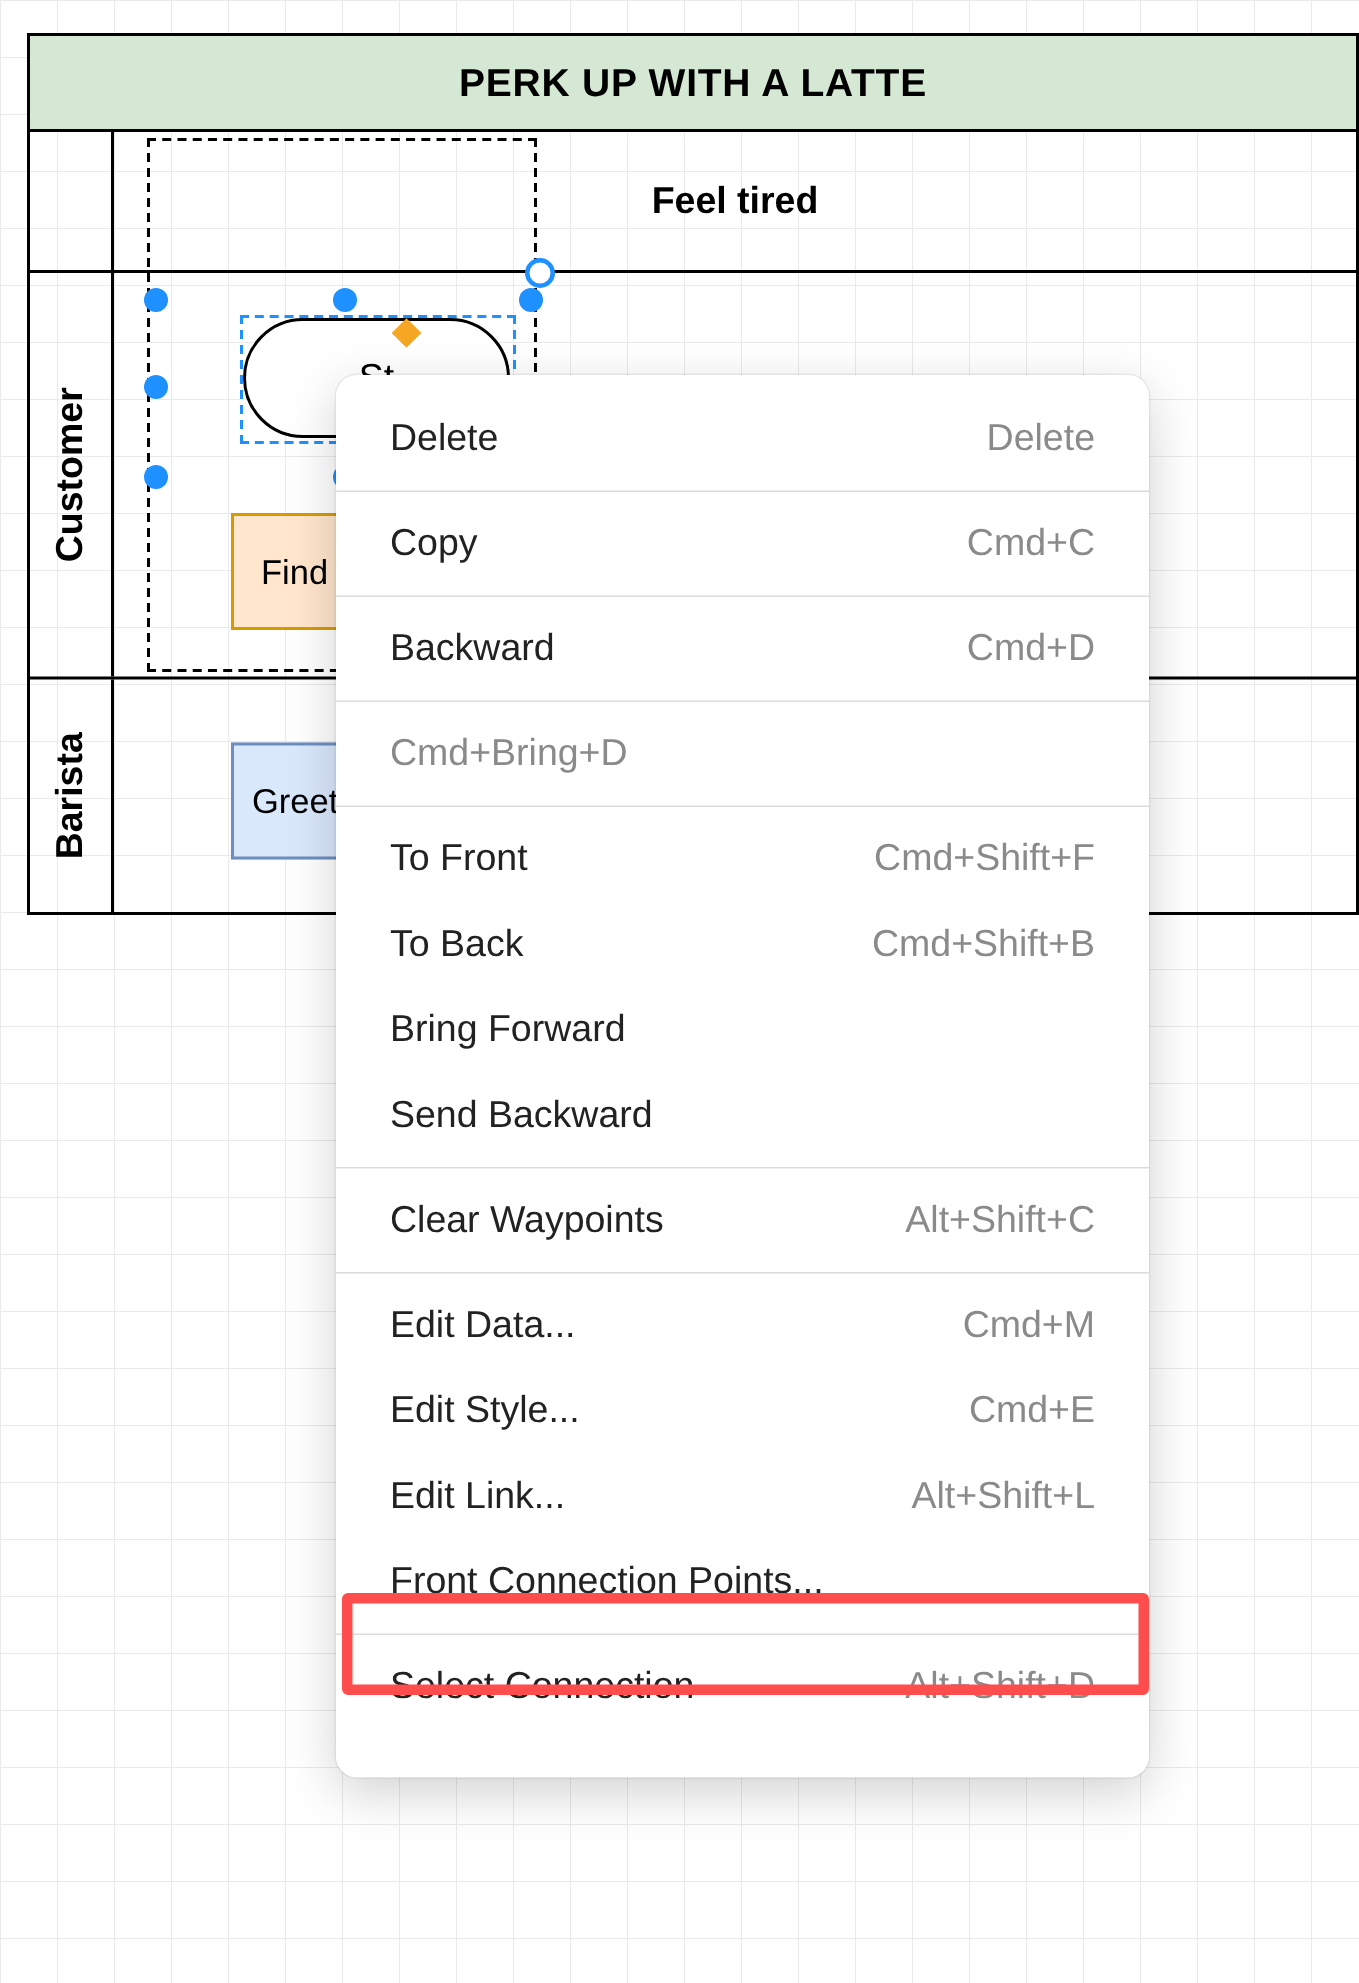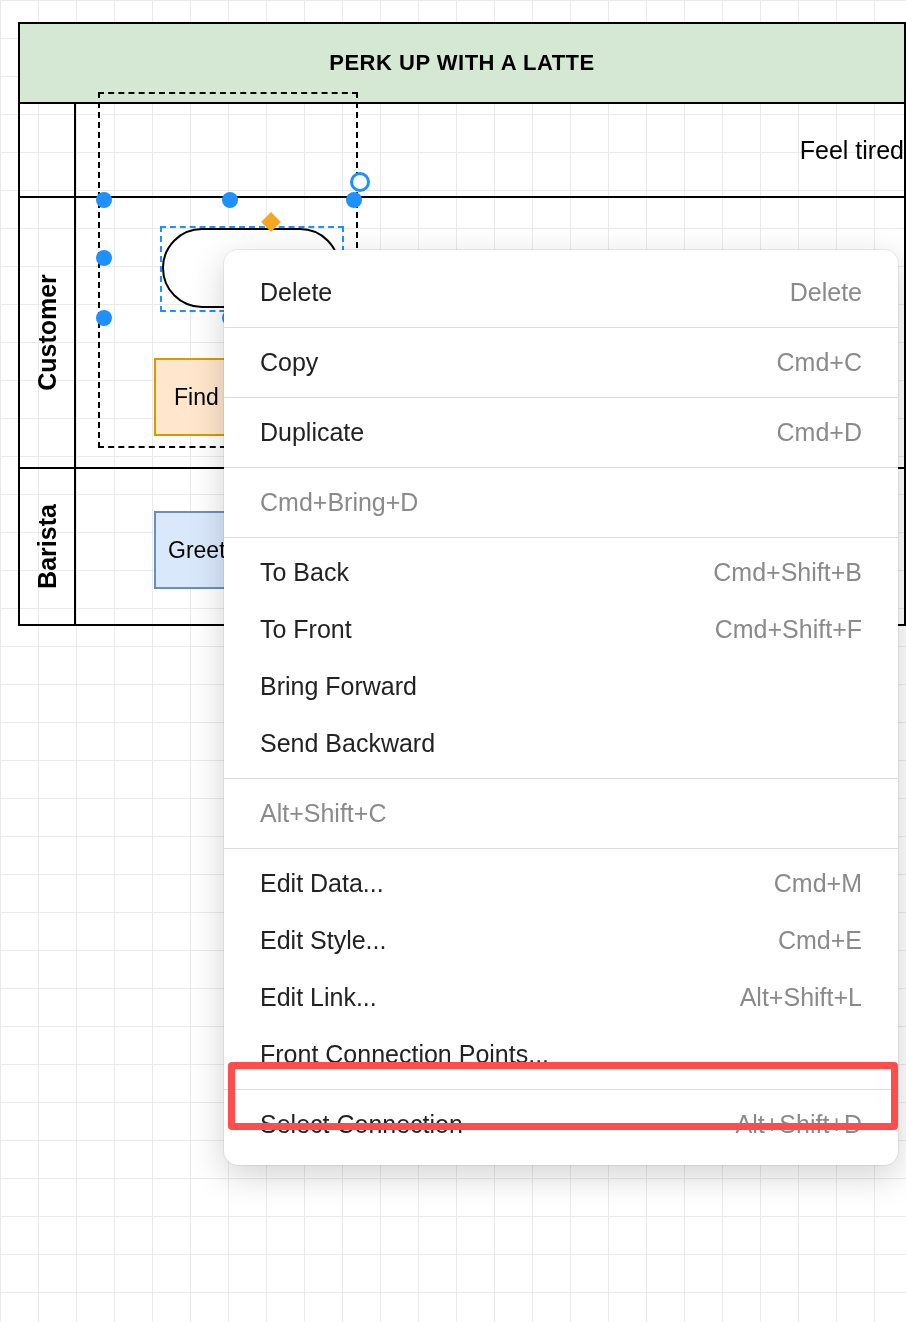--- a/index.html
+++ b/index.html
@@ -23,42 +23,42 @@
 
   
   .pool {
     position: absolute;
     left: 18px;
     top: 22px;
     width: 888px;
     border: 2px solid #000;
   }
   .pool-header {
-    height: 80px;
+    height: 64px;
     background: #d5e8d4;
     border-bottom: 2px solid #000;
     display: flex;
     align-items: center;
     justify-content: center;
     font-weight: 800;
-    font-size: 22px;
+    font-size: 26px;
     letter-spacing: 0.5px;
   }
   .phase-row {
     display: flex;
     height: 94px;
     border-bottom: 2px solid #000;
   }
   .phase-spacer { width: 56px; border-right: 2px solid #000; }
   .phase-cell {
     width: 308px;
     display: flex;
     align-items: center;
-    justify-content: flex-end;
-    font-weight: 400;
+    justify-content: center;
+    font-weight: 700;
     font-size: 25px;
   }
   .phase-cell + .phase-cell { border-left: 2px solid #000; }
   .phase-cell:last-child { flex: 1; }
 
   .lane-row { display: flex; }
   .lane-label {
     width: 56px;
     border-right: 2px solid #000;
     display: flex;
@@ -171,25 +171,25 @@
     height: 14px;
     background: #f5a623;
     transform: rotate(45deg);
   }
 
   
   .ctx {
     position: absolute;
     left: 224px;
     top: 250px;
-    width: 674px;
+    width: 542px;
     background: #fff;
     border-radius: 14px;
     box-shadow: 0 10px 35px rgba(0,0,0,.18), 0 0 0 1px rgba(0,0,0,.06);
-    padding: 14px 0 12px;
+    padding: 14px 0 32px;
   }
   .ctx-item {
     display: flex;
     align-items: center;
     justify-content: space-between;
     padding: 14px 36px;
     font-size: 25px;
     color: #222;
     cursor: default;
   }
@@ -267,46 +267,47 @@
         <span>Delete</span>
         <span class="ctx-short">Delete</span>
       </div>
       <div class="ctx-sep"></div>
       <div class="ctx-item">
         <span>Copy</span>
         <span class="ctx-short">Cmd+C</span>
       </div>
       <div class="ctx-sep"></div>
       <div class="ctx-item">
-        <span>Duplicate</span>
+        <span>Backward</span>
         <span class="ctx-short">Cmd+D</span>
       </div>
       <div class="ctx-sep"></div>
       <div class="ctx-item">
         <span class="ctx-short">Cmd+Bring+D</span>
       </div>
       <div class="ctx-sep"></div>
+      <div class="ctx-item">
+        <span>To Front</span>
+        <span class="ctx-short">Cmd+Shift+F</span>
+      </div>
       <div class="ctx-item">
         <span>To Back</span>
         <span class="ctx-short">Cmd+Shift+B</span>
       </div>
       <div class="ctx-item">
-        <span>To Front</span>
-        <span class="ctx-short">Cmd+Shift+F</span>
-      </div>
-      <div class="ctx-item">
         <span>Bring Forward</span>
         <span class="ctx-short"></span>
       </div>
       <div class="ctx-item">
         <span>Send Backward</span>
         <span class="ctx-short"></span>
       </div>
       <div class="ctx-sep"></div>
       <div class="ctx-item">
+        <span>Clear Waypoints</span>
         <span class="ctx-short">Alt+Shift+C</span>
       </div>
       <div class="ctx-sep"></div>
       <div class="ctx-item">
         <span>Edit Data...</span>
         <span class="ctx-short">Cmd+M</span>
       </div>
       <div class="ctx-item">
         <span>Edit Style...</span>
         <span class="ctx-short">Cmd+E</span>

